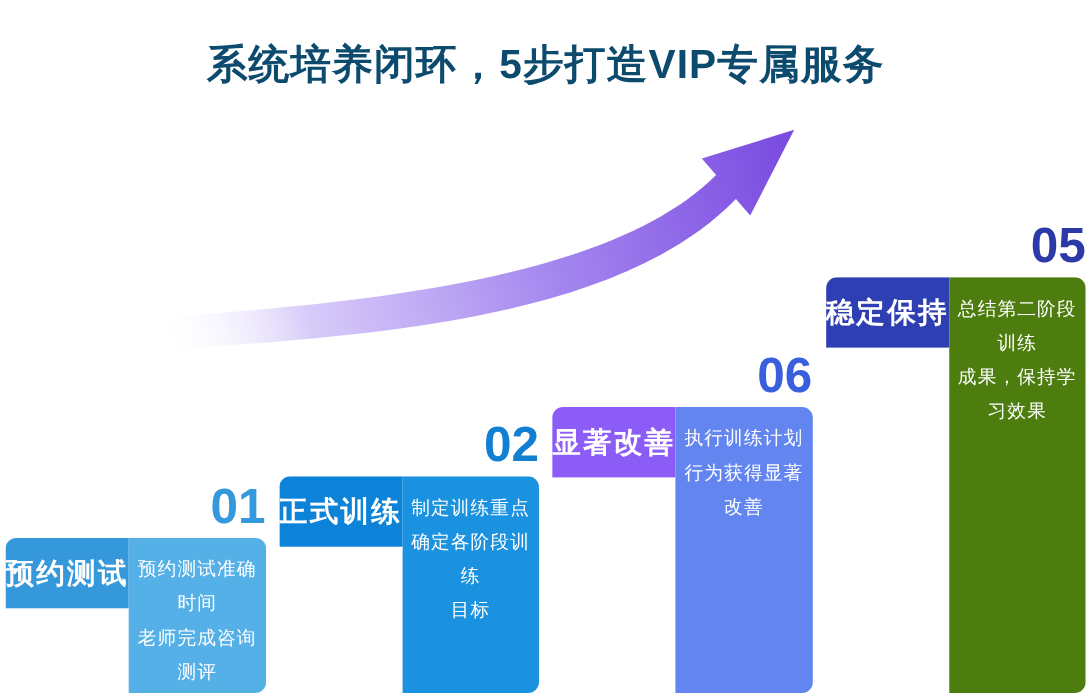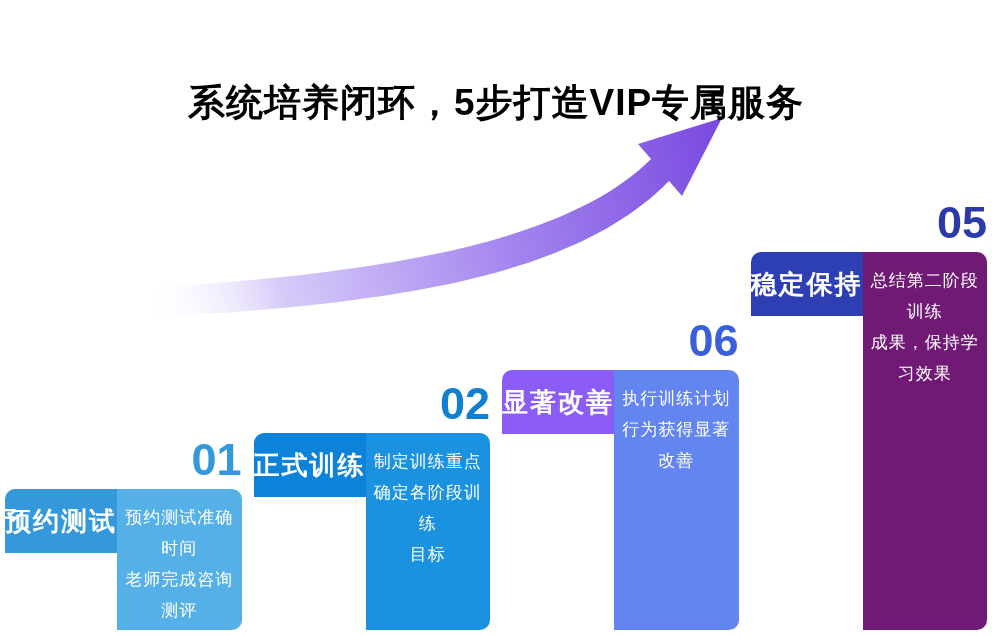--- a/index.html
+++ b/index.html
@@ -83,21 +83,21 @@
     font-size: 17px;
     line-height: 31px;
     letter-spacing: 1px;
   }
 </style>
 </head>
 <body>
 
 <div class="canvas">
 
-  <h1 class="page-title" style="color: #000000; margin-top: 44px;">系统培养闭环，5步打造VIP专属服务</h1>
+  <h1 class="page-title" style="color: #0c4a6e;">系统培养闭环，5步打造VIP专属服务</h1>
 
   <svg class="arrow-svg" viewBox="0 0 992 636" xmlns="http://www.w3.org/2000/svg" aria-hidden="true">
     <defs>
       <linearGradient id="arrowGrad" gradientUnits="userSpaceOnUse" x1="148" y1="300" x2="722" y2="150">
         <stop id="ag0" offset="0" stop-color="#ffffff" stop-opacity="0.1"></stop>
         <stop id="ag1" offset="0.22" stop-color="#d7cbf9"></stop>
         <stop id="ag2" offset="0.6" stop-color="#a587ef"></stop>
         <stop id="ag3" offset="1" stop-color="#7a4be0"></stop>
       </linearGradient>
     </defs>
@@ -140,21 +140,21 @@
           <div></div>
         </div>
       </div>
     </div>
 
 
     <div class="step s5">
       <div class="step-number" style="color: rgb(43, 58, 168);">05</div>
       <div class="card">
         <div class="card-head" style="background: rgb(46, 62, 179);">稳定保持</div>
-        <div class="card-body" style="background: #701a75;">
+        <div class="card-body" style="background: #4d7c0f;">
           <div>总结第二阶段训练</div>
           <div>成果，保持学习效果</div>
           <div></div>
         </div>
       </div>
     </div>
 
   </div>
 </div>
 

